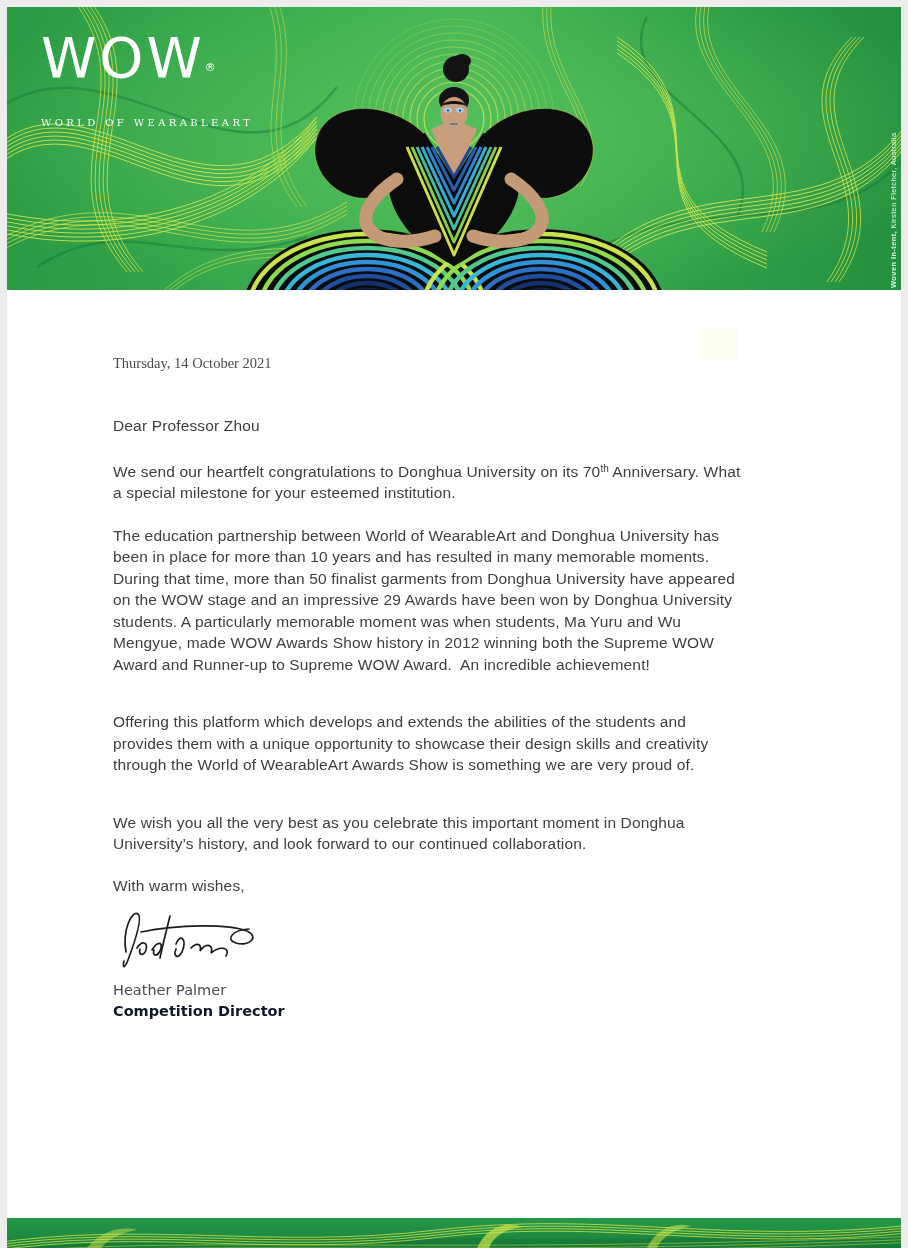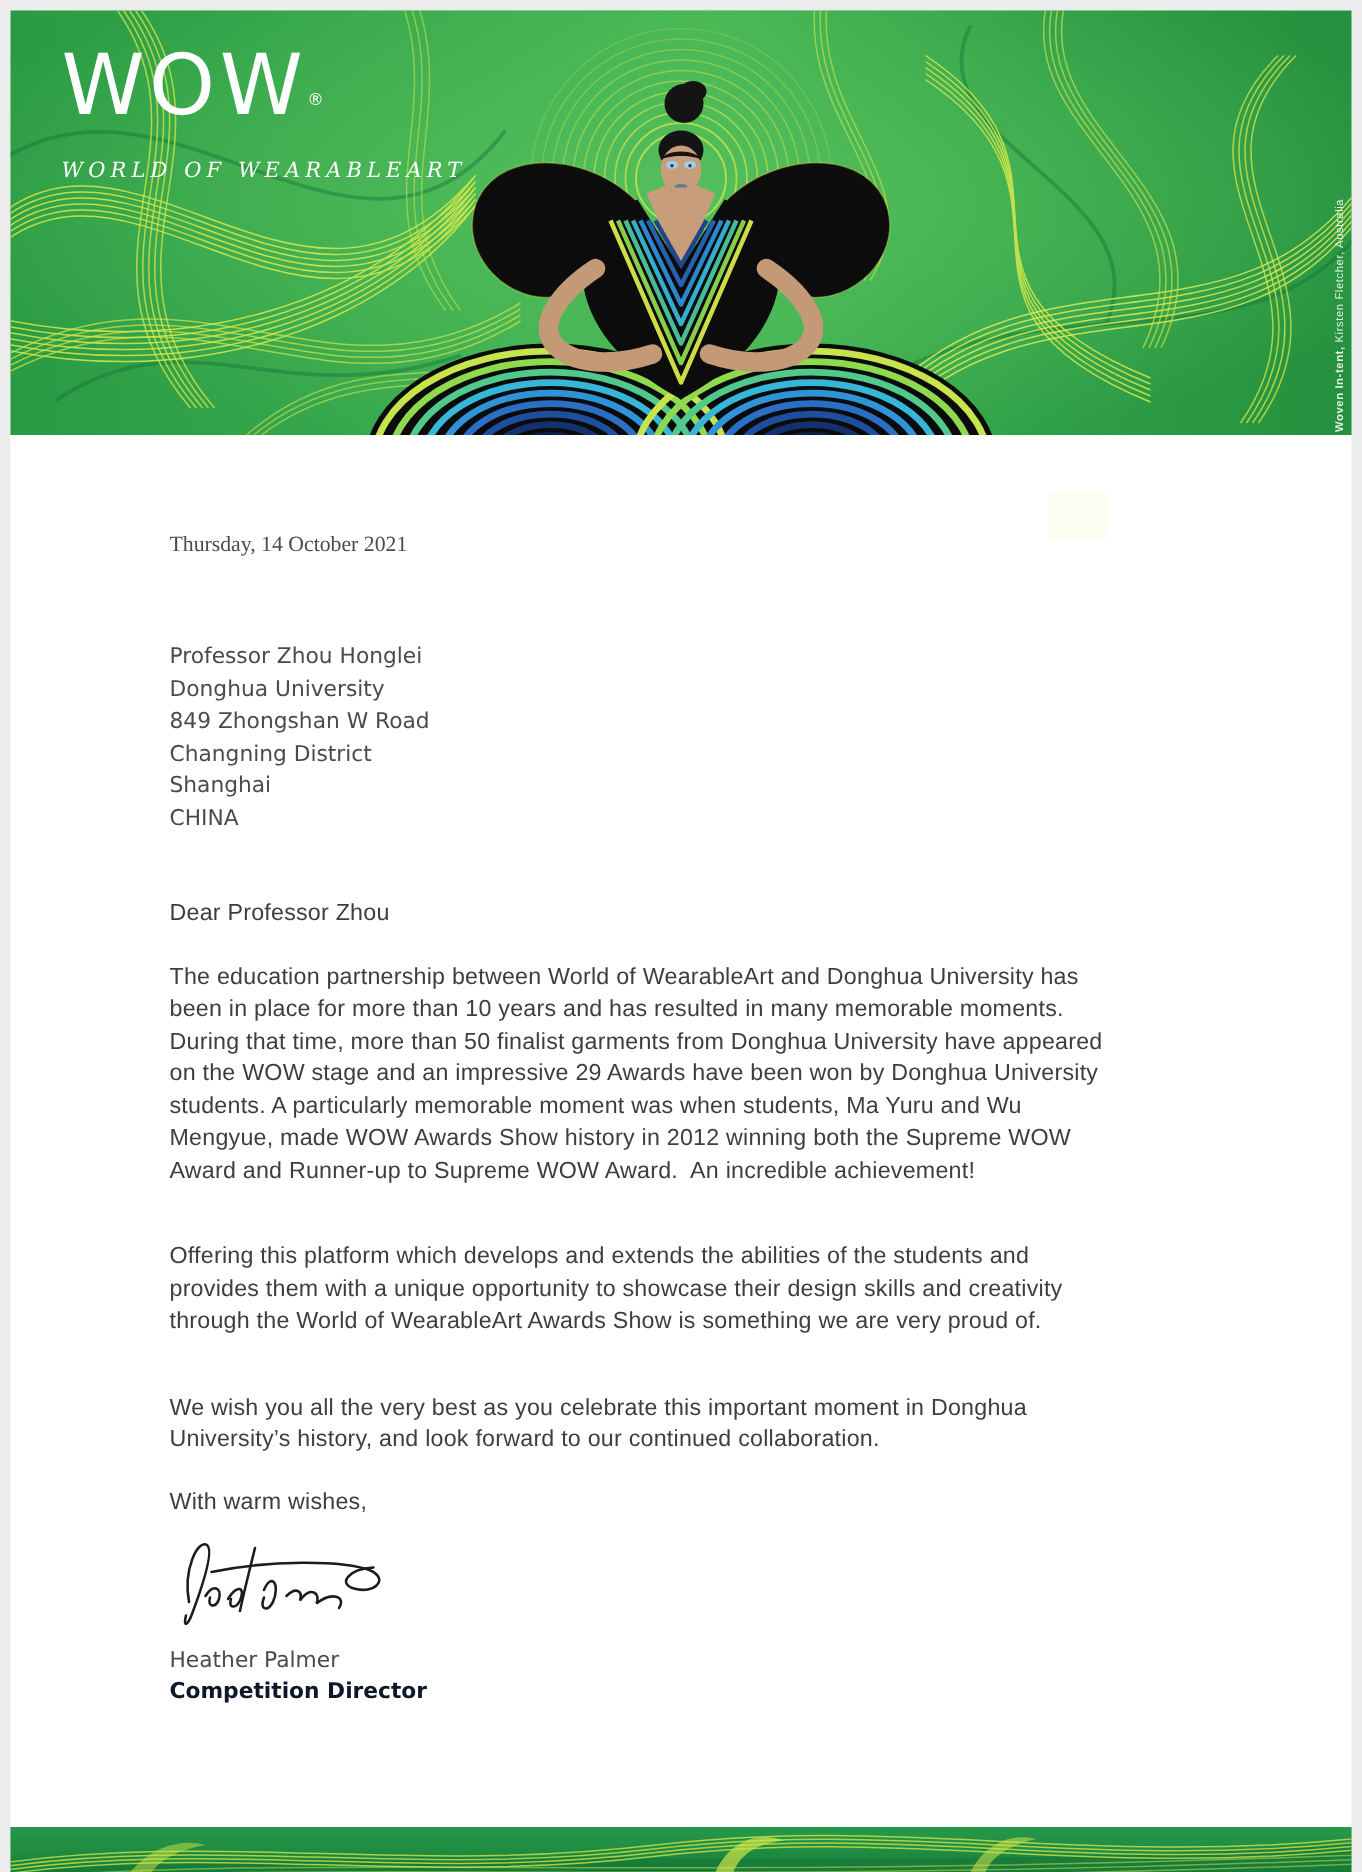--- a/index.html
+++ b/index.html
@@ -20,21 +20,21 @@
   .wow-logo{
     position:absolute;left:34px;top:22px;color:#ffffff;z-index:5;
   }
   .wow-wordmark{
     font-family:"DejaVu Sans",sans-serif;
     font-size:56px;line-height:58px;font-weight:400;letter-spacing:3px;
   }
   .wow-reg{font-size:11px;vertical-align:6px;letter-spacing:0;}
   .wow-tagline{
     font-family:"DejaVu Serif","Liberation Serif",serif;
-    font-size:14px;letter-spacing:3.4px;margin-top:10px;white-space:nowrap;font-style:italic;
+    font-size:10px;letter-spacing:3.4px;margin-top:20px;white-space:nowrap;
   }
   .credit{
     position:absolute;right:1px;bottom:2px;height:180px;width:14px;z-index:5;
     writing-mode:vertical-rl;transform:rotate(180deg);
     font-size:7.5px;letter-spacing:.4px;color:rgba(255,255,255,.88);
     display:flex;align-items:center;white-space:nowrap;
   }
   .credit b{font-weight:bold;}
   
   .content{
@@ -259,29 +259,25 @@
     <div class="credit">
       <span><b>Woven In-tent,</b><span> Kirsten Fletcher, Australia</span></span>
     </div>
   </div>
 
   <div class="artifact"></div>
 
   <div class="content">
     <div class="hdr date">Thursday, 14 October 2021</div>
 
-    <div class="hdr address multiline">Professor Zhou Honglei
-Donghua University
-849 Zhongshan W Road
-Changning District
-Shanghai
-CHINA</div>
 
     <div class="body-txt salutation">Dear Professor Zhou</div>
 
+    <div class="body-txt para multiline"><span>We send our heartfelt congratulations to Donghua University on its 70</span><sup>th</sup><span> Anniversary. What
+a special milestone for your esteemed institution.</span></div>
 
     <div class="body-txt para multiline">The education partnership between World of WearableArt and Donghua University has
 been in place for more than 10 years and has resulted in many memorable moments.
 During that time, more than 50 finalist garments from Donghua University have appeared
 on the WOW stage and an impressive 29 Awards have been won by Donghua University
 students. A particularly memorable moment was when students, Ma Yuru and Wu
 Mengyue, made WOW Awards Show history in 2012 winning both the Supreme WOW
 Award and Runner-up to Supreme WOW Award.  An incredible achievement!</div>
 
     <div class="body-txt para m20 multiline">Offering this platform which develops and extends the abilities of the students and

